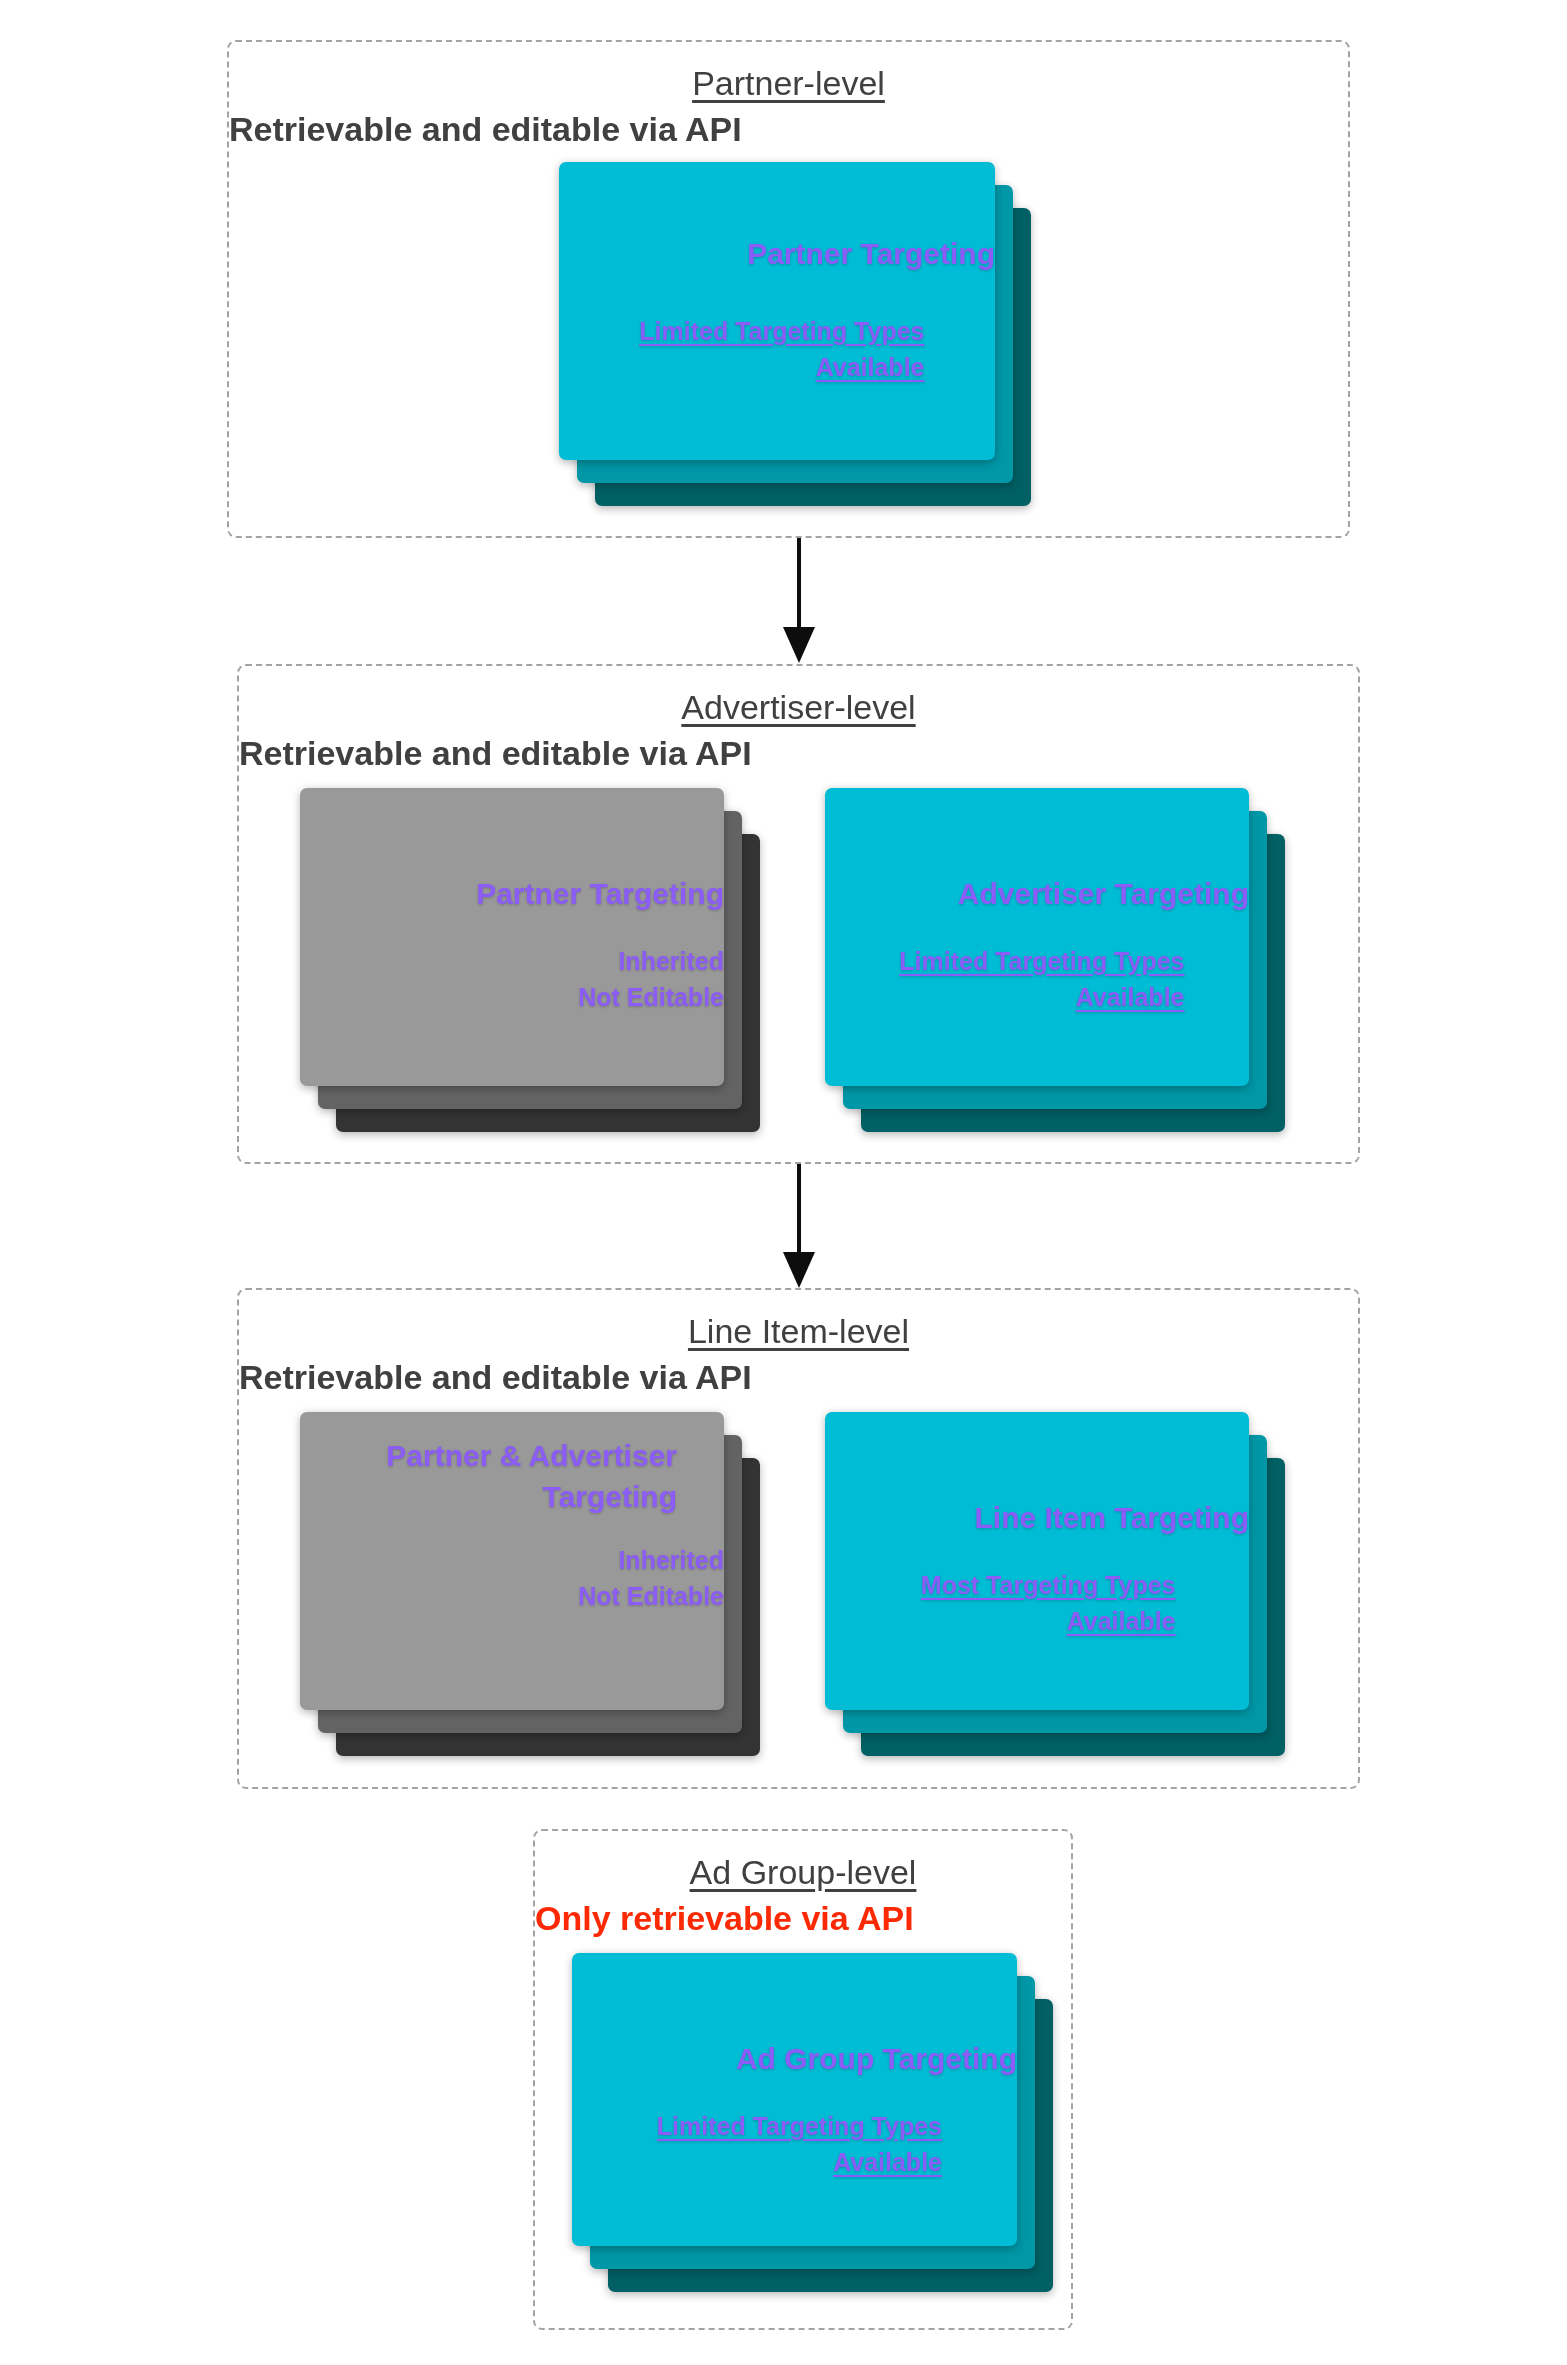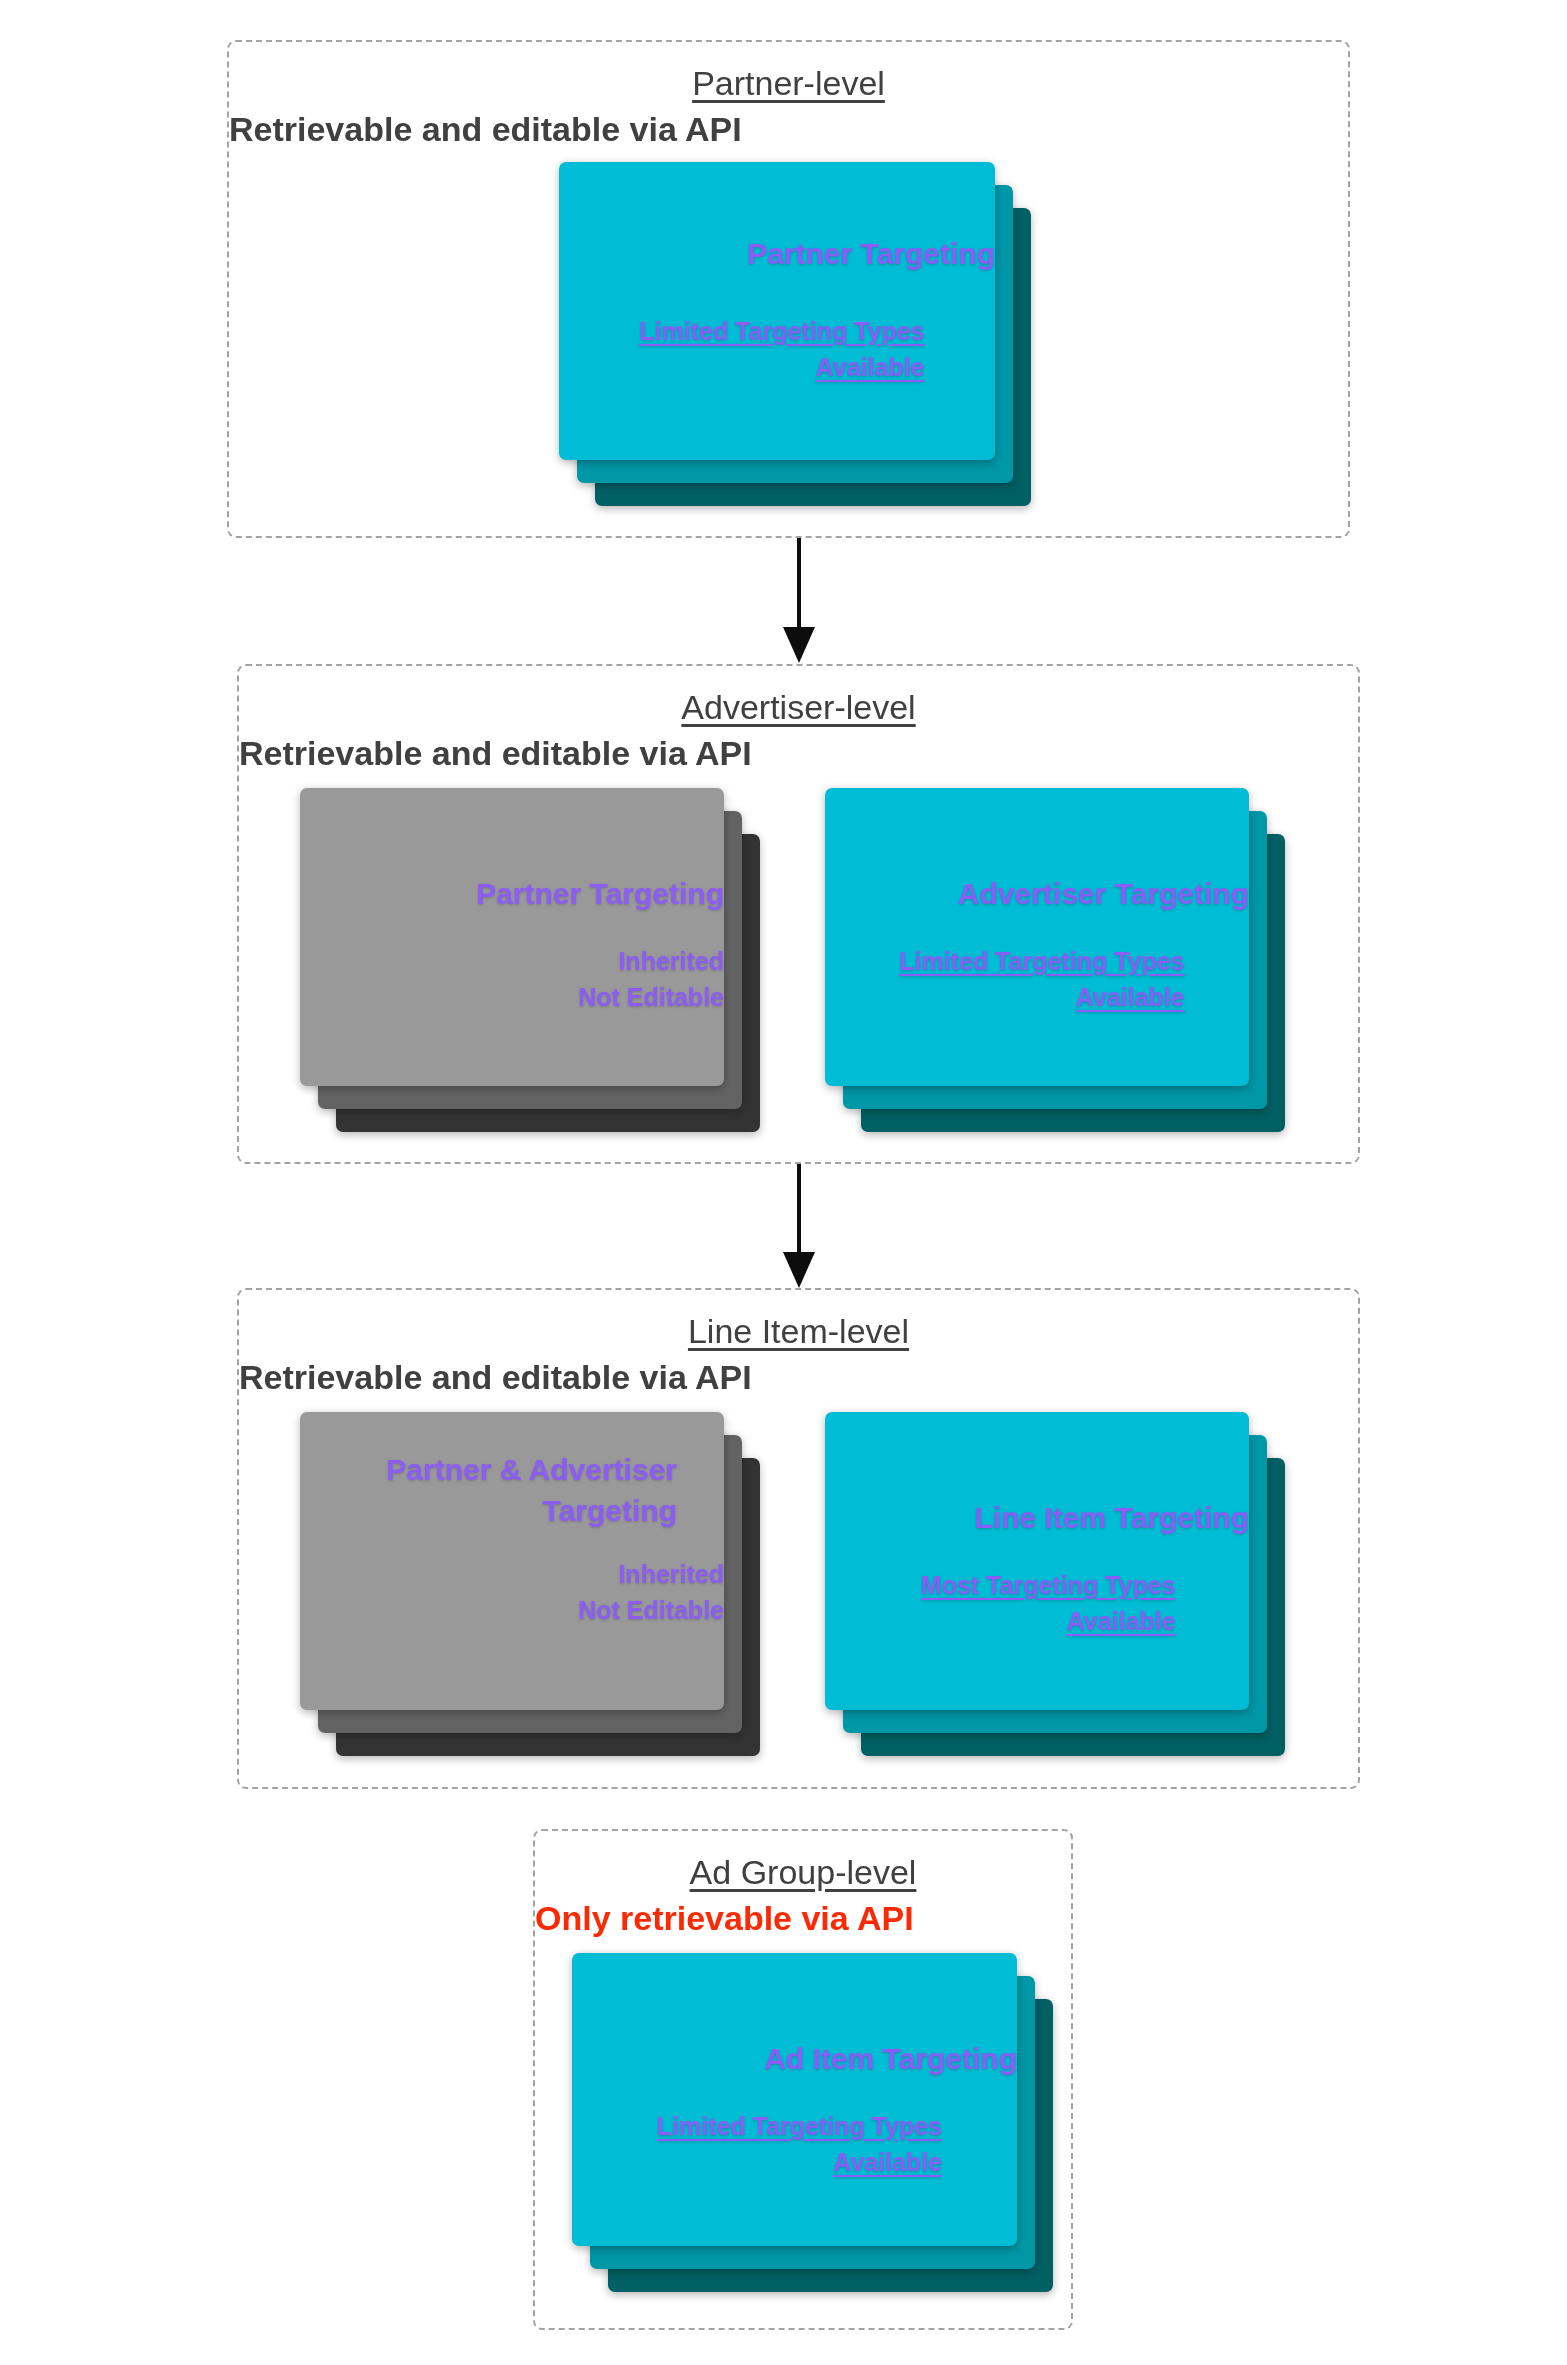--- a/index.html
+++ b/index.html
@@ -84,21 +84,21 @@
     margin: 0 auto;
   }
   .card-lines.underline {
     text-decoration: underline;
     text-underline-offset: 3.6px;
   }
   .card-line { display: block; }
   
   .pad-a { padding-top: 71px; }  .gap-a .card-heading { margin-bottom: 39px; }
   .pad-b { padding-top: 85px; }  .gap-b .card-heading { margin-bottom: 29px; }
-  .pad-c { padding-top: 37px; }  .gap-c .card-heading { margin-bottom: 25px; }
+  .pad-c { padding-top: 23px; }  .gap-c .card-heading { margin-bottom: 25px; }
   .w330 { max-width: 295px; }
   .w310 { max-width: 277px; }
   .w370 { max-width: 330px; }
   .arrow {
     position: absolute;
     width: 36px;
   }
   .arrow .shaft {
     position: absolute;
     left: 16px;
@@ -203,20 +203,20 @@
   </section>
 
   <section class="level-box" style="left:533px; top:1829px; width:540px; height:501px;">
     <div class="sec-title">Ad Group-level</div>
     <div class="sec-subtitle red">Only retrievable via API</div>
     <div class="stack teal" style="left:37px; top:122px; width:445px; height:293px;">
       <div class="layer l3" style="width:445px; height:293px;"></div>
       <div class="layer l2" style="width:445px; height:293px;"></div>
       <div class="layer front" style="width:445px; height:293px;"></div>
       <div class="card-content pad-b gap-b">
-        <div class="card-heading">Ad Item Targeting</div>
+        <div class="card-heading">Ad Group Targeting</div>
         <div class="card-lines underline w330">Limited Targeting Types Available</div>
       </div>
     </div>
   </section>
 
 </div>
 
 
 </body></html>

